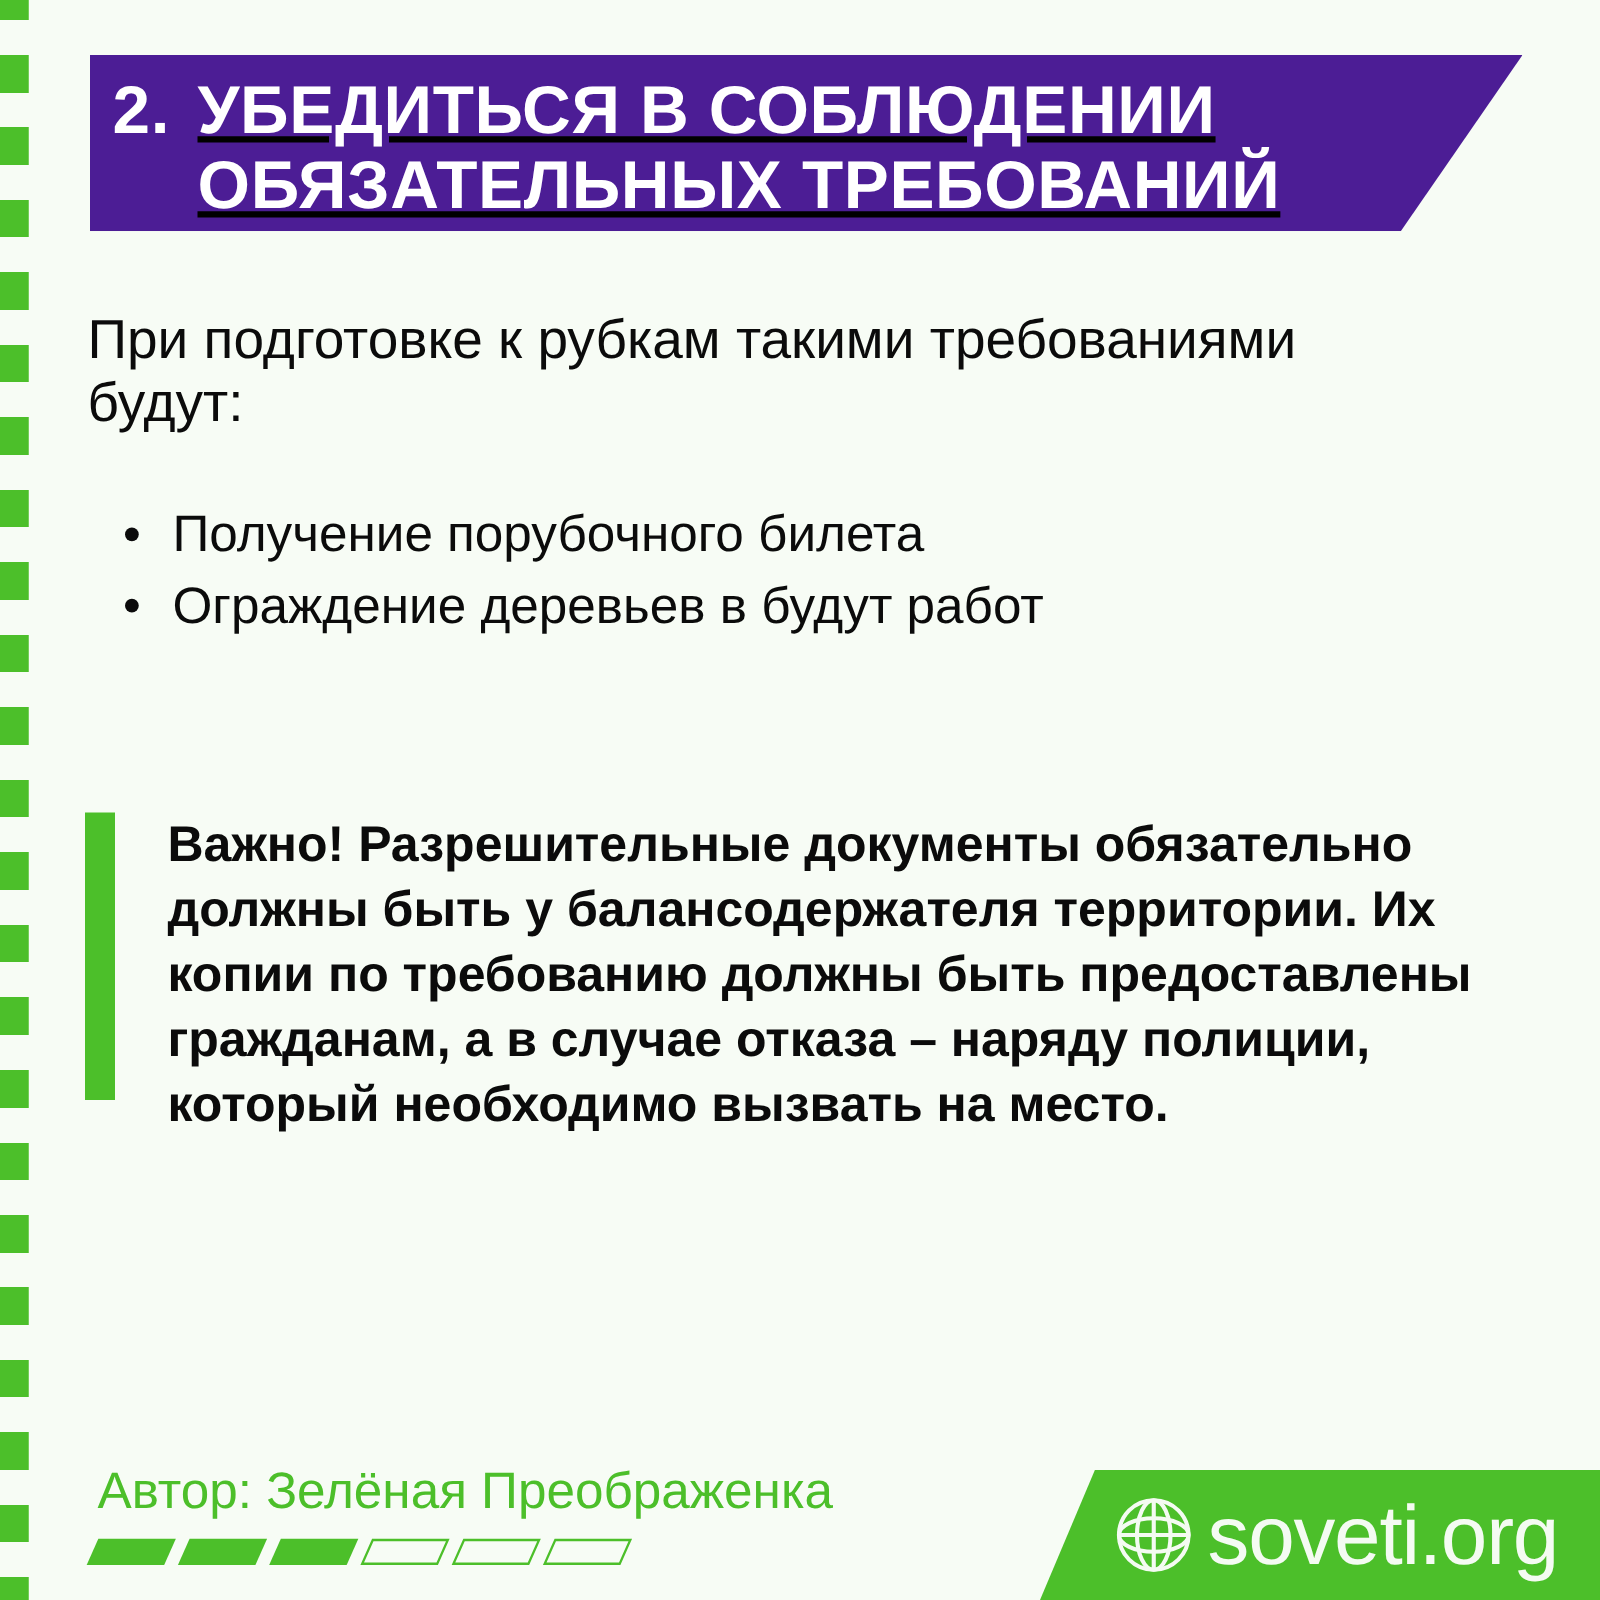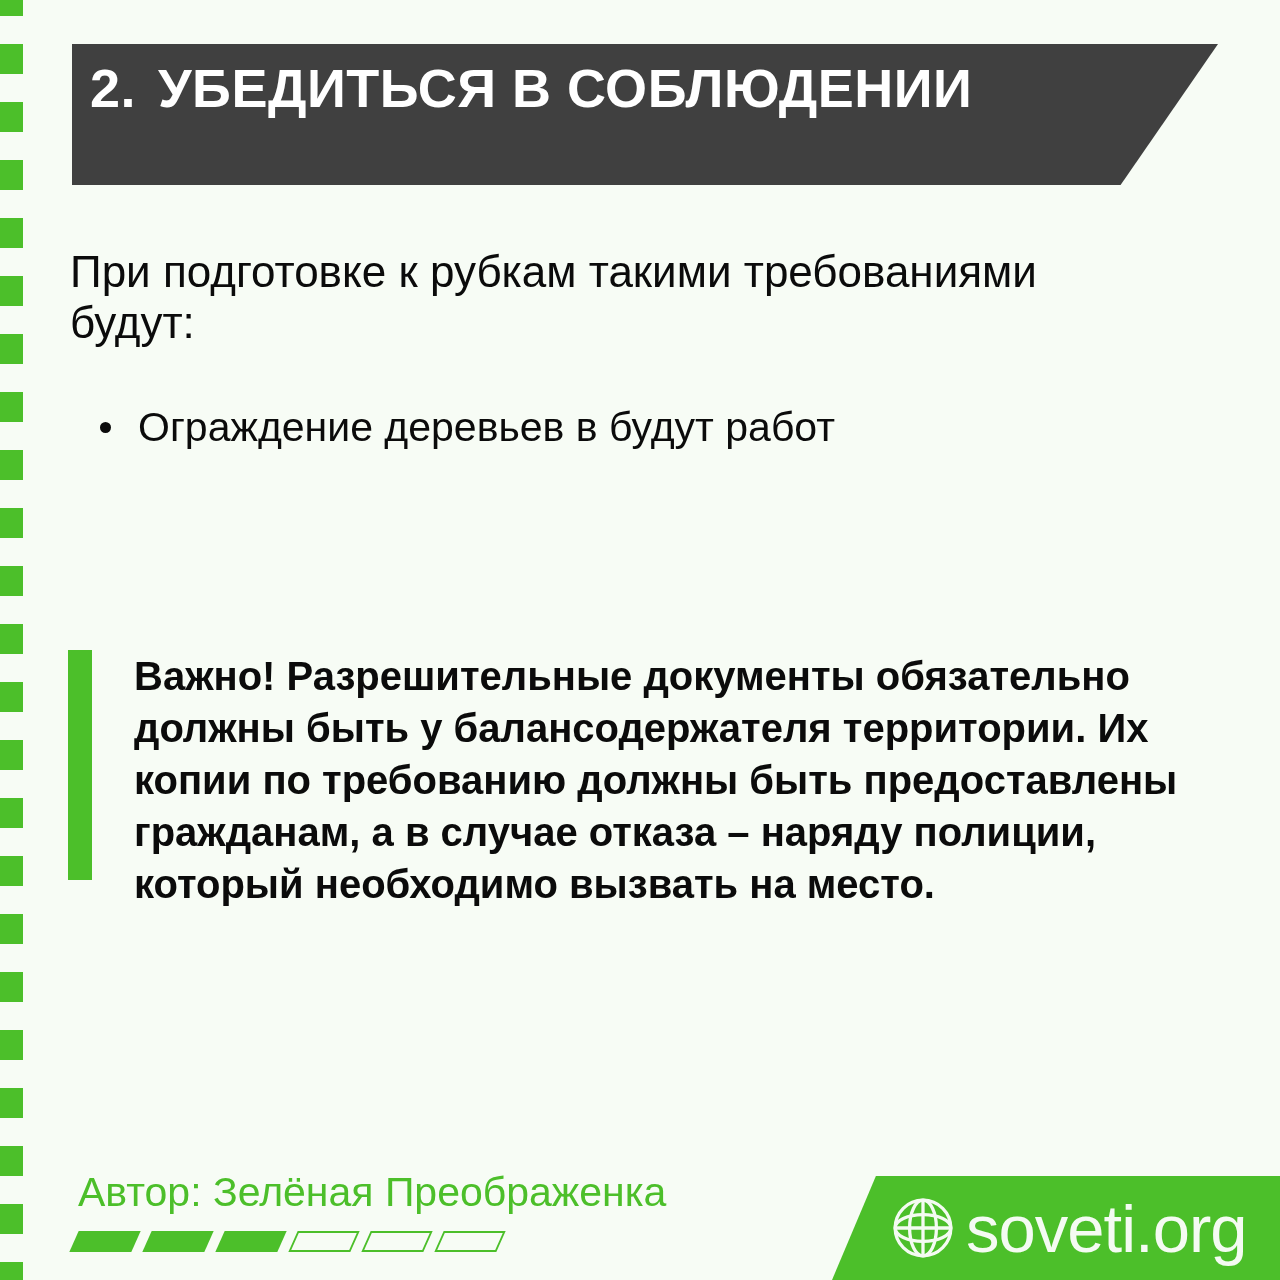--- a/index.html
+++ b/index.html
@@ -31,24 +31,25 @@
         rgba(0,0,0,0) 58px);
   }
 
   
   .header-banner {
     position: absolute;
     left: 72px;
     top: 44px;
     width: 1146px;
     height: 141px;
-    background: #404040;
+    background: #4c1d95;
     clip-path: polygon(0 0, 100% 0, 91.5% 100%, 0 100%);
     box-sizing: border-box;
     padding: 14px 0 0 0;
+    text-decoration: underline;
   }
   .header-title {
     color: #ffffff;
     font-family: "Liberation Sans Narrow", "Liberation Sans", sans-serif;
     font-weight: 700;
     font-size: 54px;
     line-height: 60px;
     letter-spacing: 0.5px;
     margin: 0;
     padding: 0;
@@ -199,26 +200,31 @@
   }
 </style>
 </head>
 <body>
 
 <div class="left-rail"></div>
 
 <div class="header-banner">
   <h1 class="header-title">
     <span class="header-line"><span class="header-line-num">2.</span><span>УБЕДИТЬСЯ В СОБЛЮДЕНИИ</span></span>
+    <span class="header-line header-line-2">ОБЯЗАТЕЛЬНЫХ ТРЕБОВАНИЙ</span>
   </h1>
 </div>
 
 <p class="intro">При подготовке к рубкам такими требованиями будут:</p>
 
 <ul class="bullets">
+  <li>
+    <span class="dot"></span>
+    <span>Получение порубочного билета</span>
+  </li>
   <li>
     <span class="dot"></span>
     <span>Ограждение деревьев в будут работ</span>
   </li>
 </ul>
 
 <div class="callout">
   <div class="callout-bar"></div>
   <p class="callout-text">Важно! Разрешительные документы обязательно должны быть у балансодержателя территории. Их копии по требованию должны быть предоставлены гражданам, а в случае отказа – наряду полиции, который необходимо вызвать на место.</p>
 </div>

